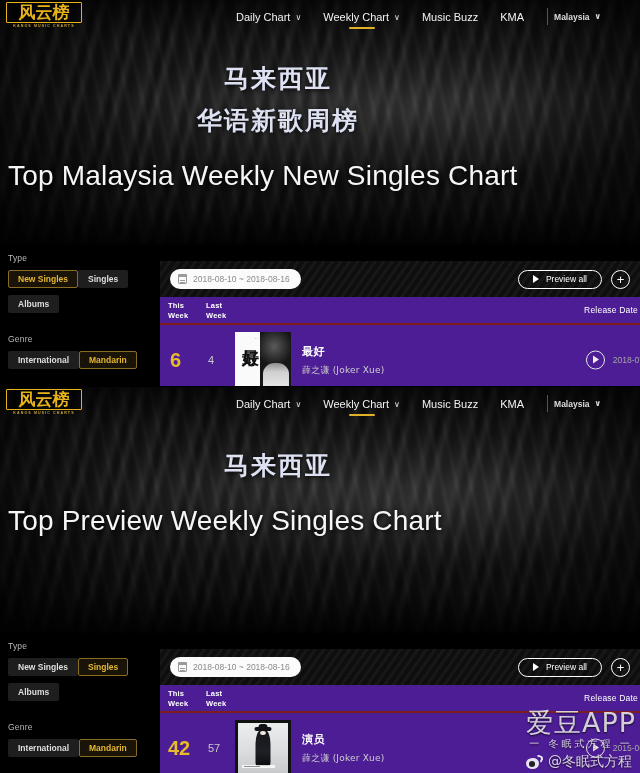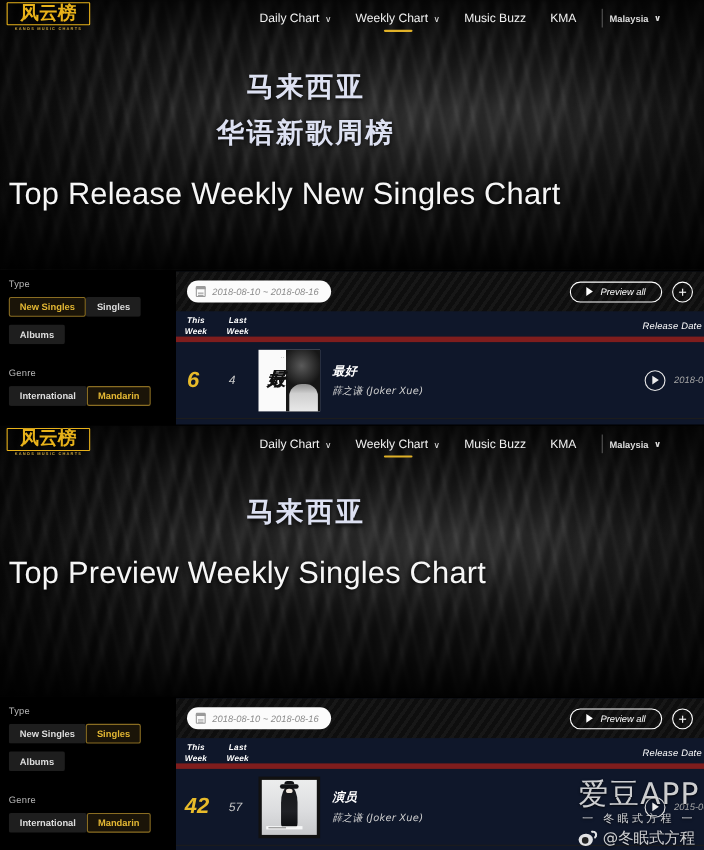--- a/index.html
+++ b/index.html
@@ -120,21 +120,21 @@
     display:inline-flex; align-items:center; justify-content:center;
     height: 18px; padding: 0 9px;
     background: #1e1e1e; color: #dedede;
     font-size: 8.5px; font-weight: 700;
     border: 1px solid transparent; border-radius: 2px;
     cursor: pointer; white-space: nowrap;
   }
   .chip.sel { background: #1a1408; color: #e3b733; border-color: #8a6d22; }
   .filter-gap { height: 14px; }
 
-  .panel { position: absolute; left: 160px; top: 2px; width: 480px; height: 100%; background: #0f172a; font-style: italic; }
+  .panel { position: absolute; left: 160px; top: 16px; width: 480px; height: 100%; background: #4c1d95; }
   .panel-top {
     position: relative; height: 36px;
     background:
       repeating-linear-gradient(125deg,
         #171717 0px, #171717 3px,
         #0e0e0e 3px, #0e0e0e 7px);
     display: flex; align-items: center; padding: 0 10px;
   }
   .date-pill {
     display:flex; align-items:center; gap: 6px;
@@ -166,22 +166,22 @@
     border-top: 4px solid transparent; border-bottom: 4px solid transparent;
   }
   .plus-btn {
     width: 19px; height: 19px; border: 1px solid #fff; border-radius: 50%;
     color:#fff; font-size: 13px; line-height: 17px; text-align:center; cursor:pointer;
     font-weight: 300;
   }
 
   .thead {
     position: relative; height: 28px; padding: 3px 10px 0 6px;
-    border-bottom: 5px solid #7f1d1d;
-    color: #fff; font-size: 7.5px; font-weight: 700; letter-spacing: 0.2px; text-align: center;
+    border-bottom: 2px solid #7f1d1d;
+    color: #fff; font-size: 7.5px; font-weight: 700; letter-spacing: 0.2px;
   }
   .th { position: absolute; line-height: 9.5px; }
   .th.this-week { left: 8px; top: 4px; }
   .th.last-week { left: 46px; top: 4px; }
   .th.rel-date  { right: 2px; top: 9px; font-weight: 400; font-size: 8.5px; }
 
   .trow { position: relative; height: 70px; border-bottom: 1px solid #1c1c1c; }
   .rank-now {
     position:absolute; left: 10px; top: 50%; transform: translateY(-50%);
     color: #e8bb2a; font-size: 20px; font-weight: 700;
@@ -341,21 +341,21 @@
           <div class="nav-region">
             <span>Malaysia</span>
             <span class="caret">∨</span>
           </div>
         </div>
       </div>
 
       <div class="hero-titles">
         <div class="cn-line l1">马来西亚</div>
         <div class="cn-line l2">华语新歌周榜</div>
-        <div class="en-title">Top Release Weekly New Singles Chart</div>
+        <div class="en-title">Top Malaysia Weekly New Singles Chart</div>
       </div>
     </div>
 
     <div class="body-area b1">
       <div class="filters">
         <div class="filter-label">Type</div>
         <div class="chip-row">
           <div class="chip sel">New Singles</div>
           <div class="chip">Singles</div>
         </div>

